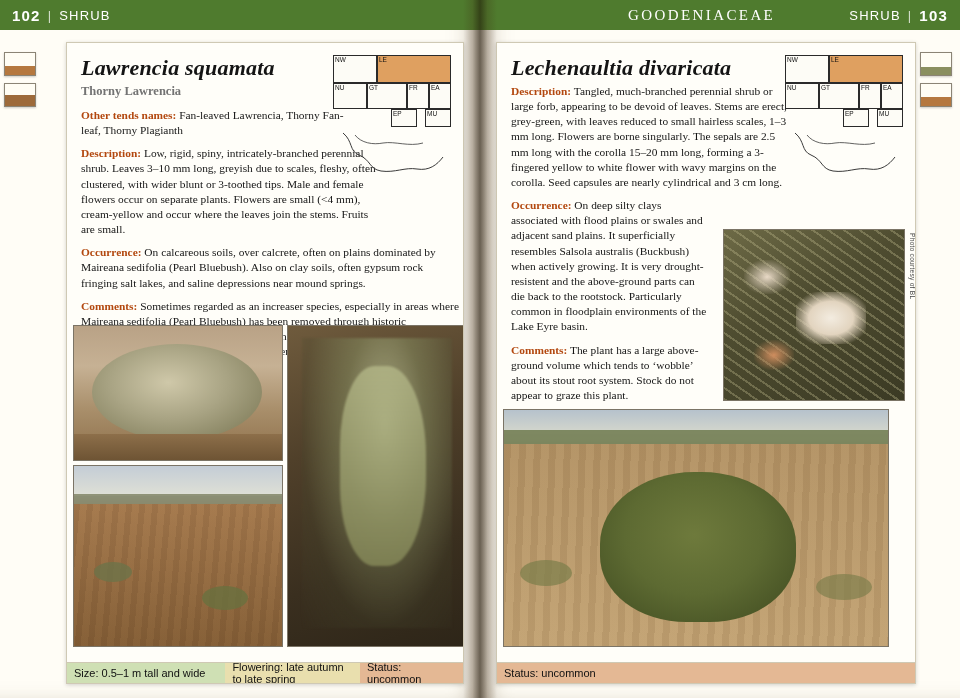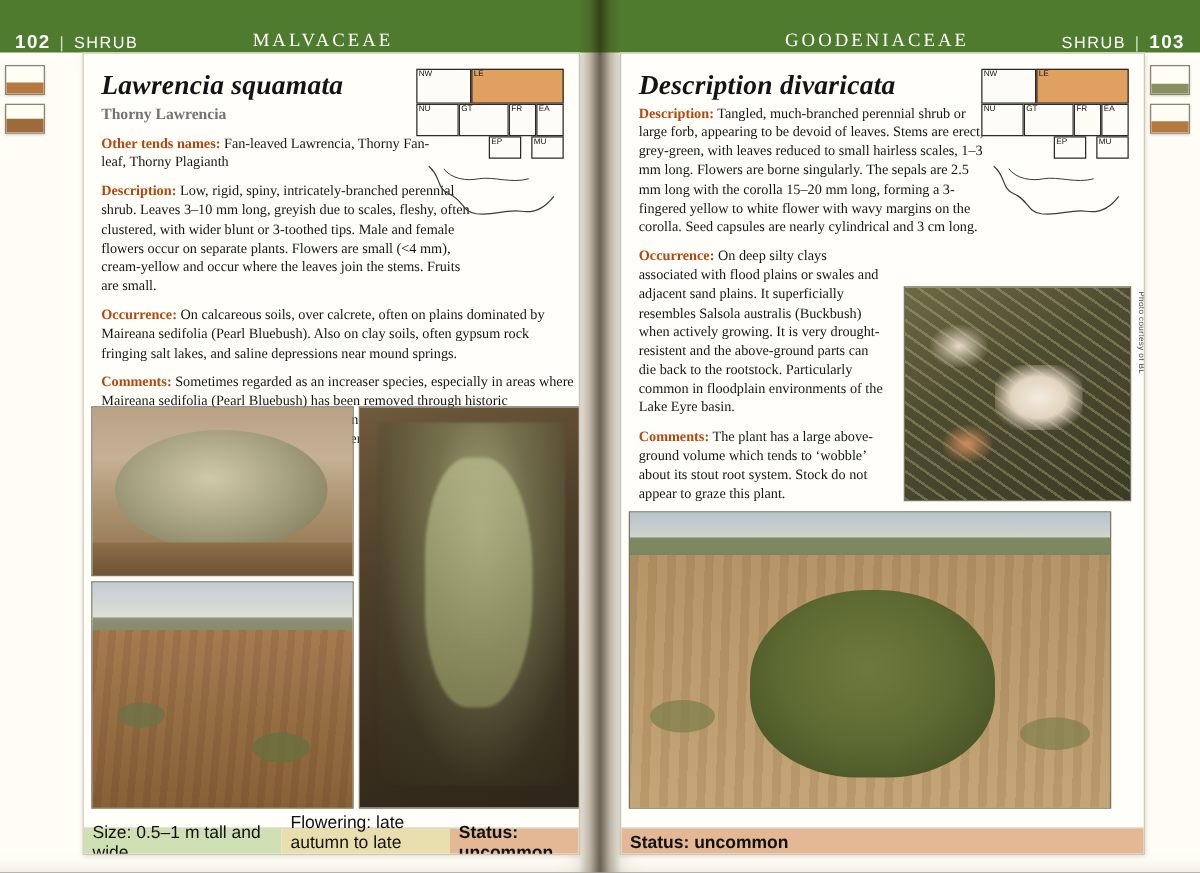--- a/index.html
+++ b/index.html
@@ -32,24 +32,24 @@
     background:linear-gradient(to right,
        rgba(60,40,15,0.00) 0%,
        rgba(60,40,15,0.22) 28%,
        rgba(30,20,5,0.55) 50%,
        rgba(60,40,15,0.22) 72%,
        rgba(60,40,15,0.00) 100%);
   }
 
   
   .hdr {
-    position:absolute; top:0; left:0; right:0; height:42px;
+    position:absolute; top:0; left:0; right:0; height:30px;
     background:#4f7b2e;
     color:#fff;
-    display:flex; align-items:flex-end;
+    display:flex; align-items:center;
     font-family:"Liberation Sans", sans-serif;
     font-size:13px;
     letter-spacing:1.2px;
   }
   .hdr .fam {
     flex:1; text-align:center;
     font-family:"Liberation Serif", serif;
     font-size:15px; letter-spacing:2.4px;
   }
   .hdr .pg { font-weight:bold; font-size:15px; }
@@ -110,27 +110,27 @@
 
   .credit {
     position:absolute; writing-mode:vertical-rl;
     font-family:"Liberation Sans", sans-serif;
     font-size:6.5px; color:#444; letter-spacing:.3px;
   }
 
   
   .strip {
     position:absolute; left:0; right:0; bottom:0; height:21px;
-    display:flex; font-family:"Liberation Sans", sans-serif; font-size:14px;
+    display:flex; font-family:"Liberation Sans", sans-serif; font-size:11px;
     color:#111; border-top:1px solid #cfc9b4;
   }
   .strip div { display:flex; align-items:center; padding:0 7px; }
   .s-size { background:#cfe0b4; flex:0 0 40%; }
   .s-flow { background:#e9dfae; flex:0 0 34%; }
-  .s-stat { background:#e4b894; flex:1;font-weight:bold; }
+  .s-stat { background:#e4b894; flex:1; }
 
   
   .thumbs { position:absolute; top:52px; width:36px; }
   .thumbs.l { left:4px; }
   .thumbs.r { right:4px; }
   .thumb {
     width:32px; height:24px; margin-bottom:7px;
     border:1px solid #8b8475; background:#fffdf4;
     box-shadow:0 1px 2px rgba(0,0,0,.2);
     position:relative; overflow:hidden;
@@ -153,21 +153,20 @@
 <div id="book">
 
   <div class="page left">
 
     <div class="hdr left">
       <span class="grp">
         <span class="pg">102</span>
         <span class="sep">|</span>
         <span>SHRUB</span>
       </span>
-      <span class="fam">MALVACEAE</span>
       <span style="width:60px"></span>
     </div>
 
     <div class="ghost">Lechenaultia</div>
 
     <div class="card left">
       <div class="inner">
 
         <h1 class="sciname">Lawrencia squamata</h1>
         <h2 class="common">Thorny Lawrencia</h2>
@@ -247,21 +246,21 @@
       <span class="grp">
         <span>SHRUB</span>
         <span class="sep">|</span>
         <span class="pg">103</span>
       </span>
     </div>
 
     <div class="card right">
       <div class="inner">
 
-        <h1 class="sciname">Description divaricata</h1>
+        <h1 class="sciname">Lechenaultia divaricata</h1>
 
         <div class="mapbox">
           <div class="mapgrid">
             <div class="cell" style="left:0;   top:0;  width:44px; height:28px;">NW</div>
             <div class="cell hl" style="left:44px;top:0;  width:74px; height:28px;">LE</div>
             <div class="cell" style="left:0;   top:28px;width:34px;height:26px;">NU</div>
             <div class="cell" style="left:34px;top:28px;width:40px;height:26px;">GT</div>
             <div class="cell" style="left:74px;top:28px;width:22px;height:26px;">FR</div>
             <div class="cell" style="left:96px;top:28px;width:22px;height:26px;">EA</div>
             <div class="cell" style="left:58px;top:54px;width:26px;height:18px;">EP</div>

